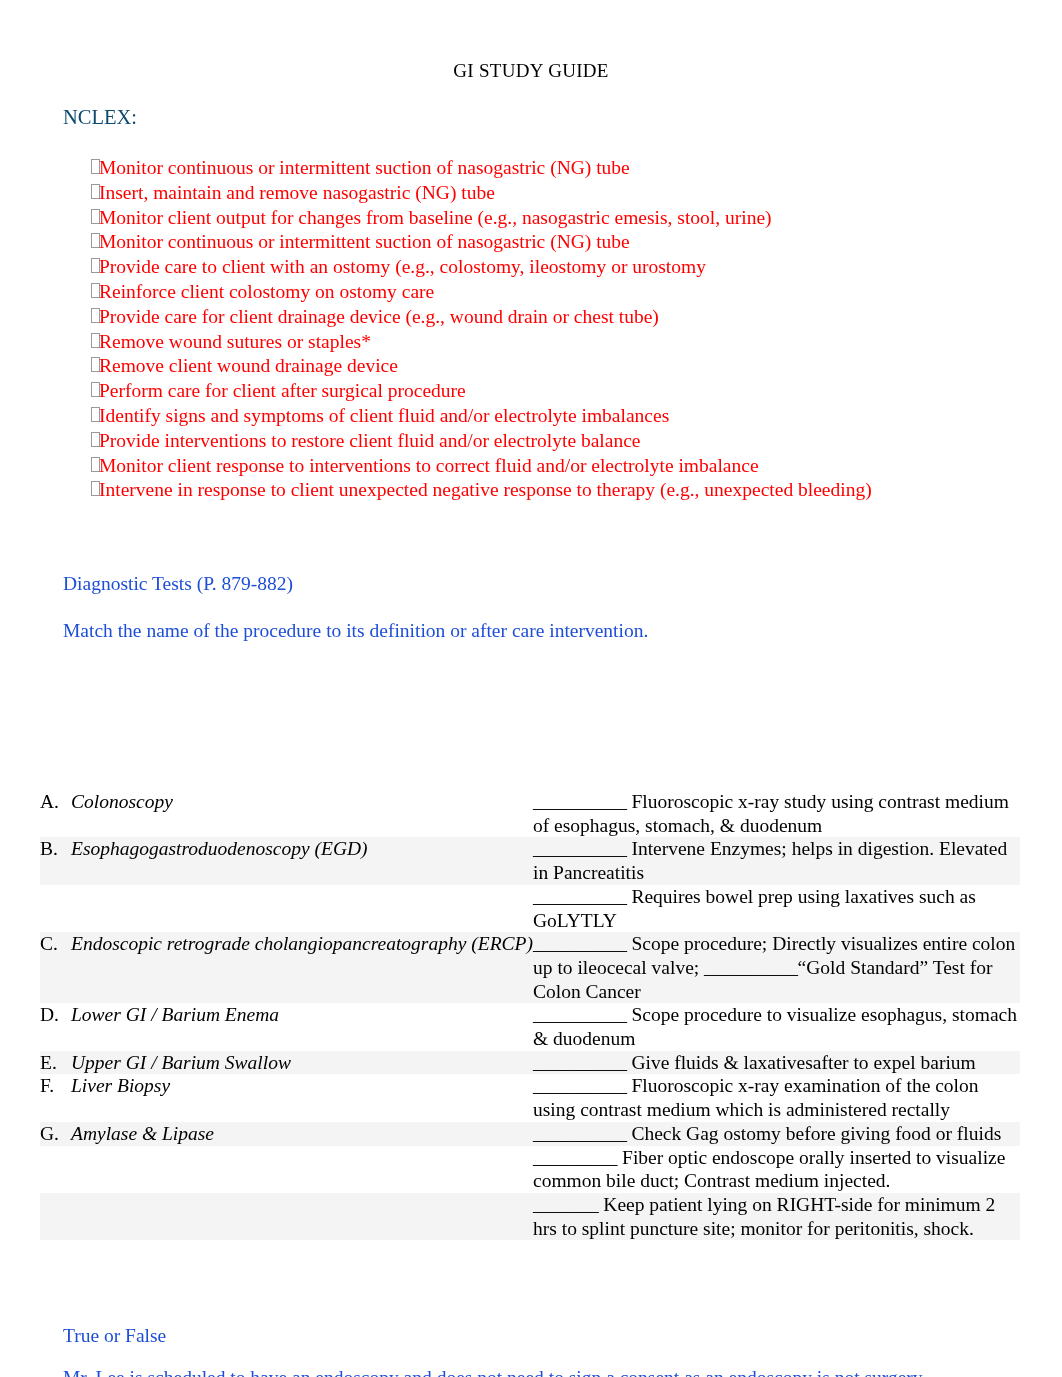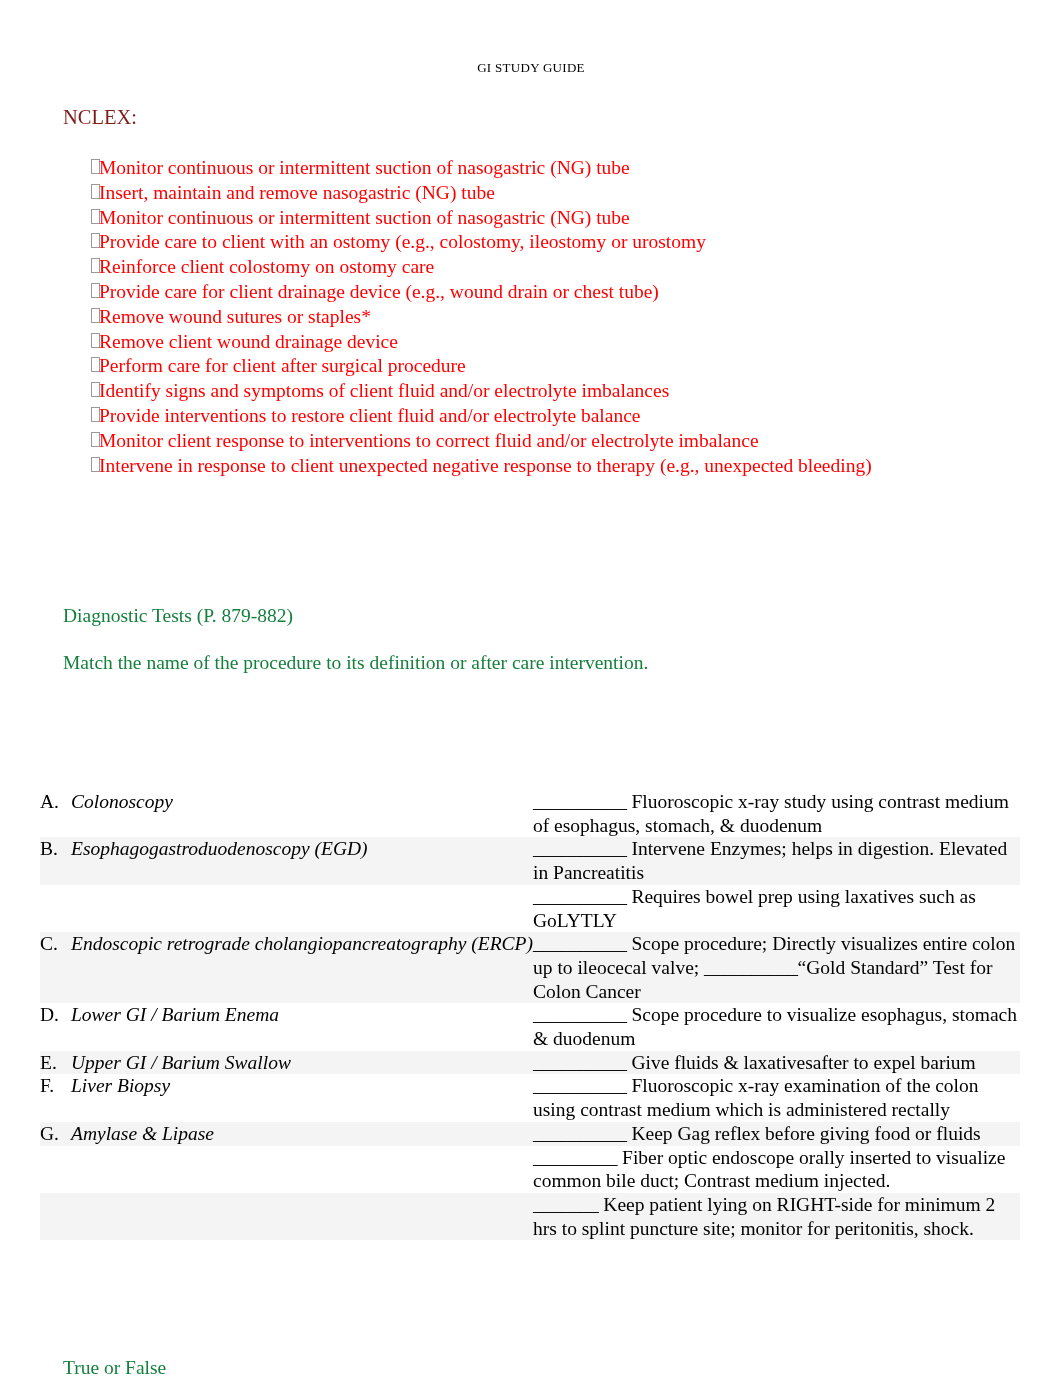--- a/index.html
+++ b/index.html
@@ -22,32 +22,32 @@
     box-sizing: border-box;
   }
 
   
   .doc-title {
     position: absolute;
     top: 60px;
     left: 0;
     width: 1062px;
     text-align: center;
-    font-size: 13px;
+    font-size: 19px;
     letter-spacing: 0.3px;
     color: #000;
   }
 
   
   .nclex-heading {
     position: absolute;
     top: 106px;
     left: 63px;
     font-size: 20.5px;
-    color: #7f1d1d;
+    color: #0c4a6e;
   }
 
   
   .bullet-list {
     position: absolute;
     top: 156px;
     left: 63px;
     width: 880px;
   }
 
@@ -84,22 +84,21 @@
     font-size: 19.5px;
     line-height: 24.8px;
   }
 
   
   .para {
     position: absolute;
     left: 63px;
     font-size: 19.5px;
     line-height: 24px;
-    color: #15803d;
-    margin-top: 32px;
+    color: #1d4ed8;
   }
 
   .para-diagnostic { top: 572px; }
   .para-match      { top: 619px; }
   .para-tf         { top: 1324px; }
   .para-tf-q       { top: 1366px; width: 960px; white-space: nowrap; }
 
   
   .match-table {
     position: absolute;
@@ -172,20 +171,24 @@
       <div class="bullet-row">
         <div class="bullet-marker"><span class="tofu"></span></div>
         <div class="bullet-text">Monitor continuous or intermittent suction of nasogastric (NG) tube</div>
       </div>
       <div class="bullet-row">
         <div class="bullet-marker"><span class="tofu"></span></div>
         <div class="bullet-text">Insert, maintain and remove nasogastric (NG) tube</div>
       </div>
       <div class="bullet-row">
         <div class="bullet-marker"><span class="tofu"></span></div>
+        <div class="bullet-text">Monitor client output for changes from baseline (e.g., nasogastric emesis, stool, urine)</div>
+      </div>
+      <div class="bullet-row">
+        <div class="bullet-marker"><span class="tofu"></span></div>
         <div class="bullet-text">Monitor continuous or intermittent suction of nasogastric (NG) tube</div>
       </div>
       <div class="bullet-row">
         <div class="bullet-marker"><span class="tofu"></span></div>
         <div class="bullet-text">Provide care to client with an ostomy (e.g., colostomy, ileostomy or urostomy</div>
       </div>
       <div class="bullet-row">
         <div class="bullet-marker"><span class="tofu"></span></div>
         <div class="bullet-text">Reinforce client colostomy on ostomy care</div>
       </div>
@@ -307,21 +310,21 @@
           </td>
         </tr>
         <tr class="band-b">
           <td class="cell-left">
             <div class="item-line">
               <span class="item-letter">G.</span>
               <span class="item-name">Amylase &amp; Lipase</span>
             </div>
           </td>
           <td class="cell-right">
-            <div><span class="blank">__________</span><span> Keep Gag reflex before giving food or fluids</span></div>
+            <div><span class="blank">__________</span><span> Check Gag ostomy before giving food or fluids</span></div>
           </td>
         </tr>
         <tr class="band-a">
           <td class="cell-left">
             <div class="spacer-cell"></div>
           </td>
           <td class="cell-right">
             <div><span class="blank">_________</span><span> Fiber optic endoscope orally inserted to visualize common bile duct; Contrast medium injected.</span></div>
           </td>
         </tr>

